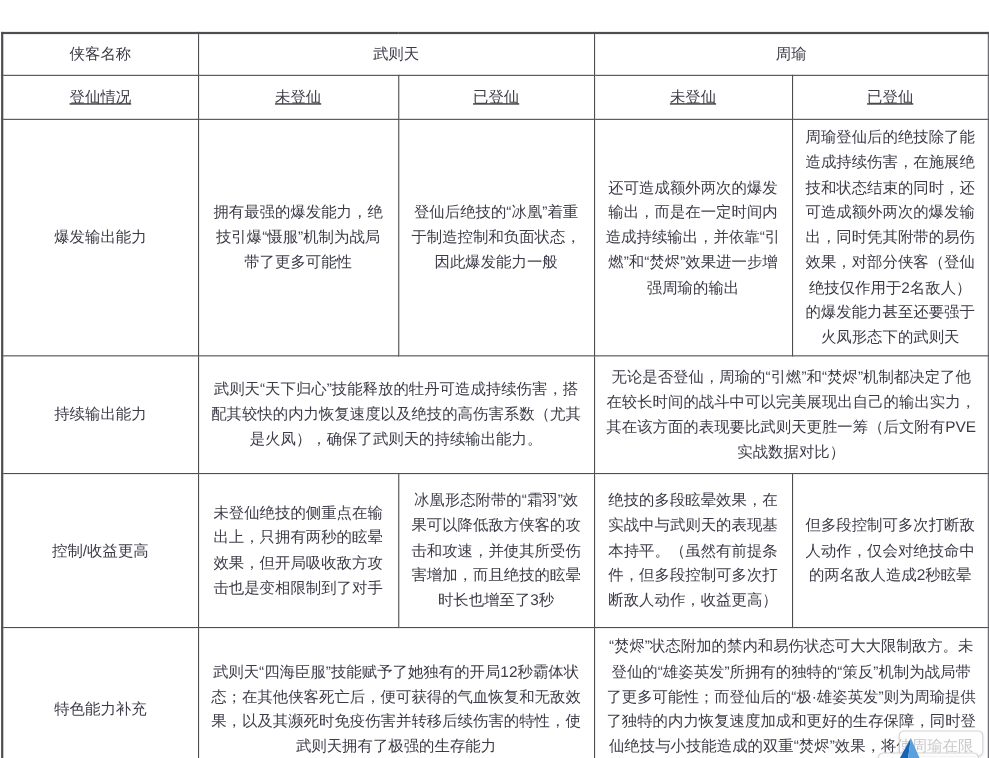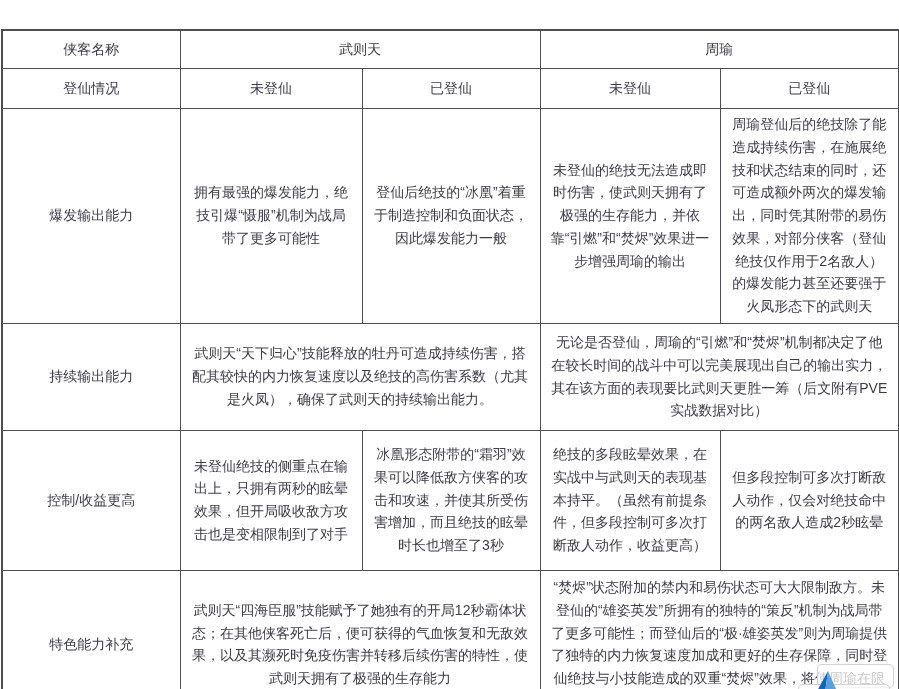--- a/index.html
+++ b/index.html
@@ -30,21 +30,21 @@
     text-align: center;
     vertical-align: middle;
     padding: 4px 10px;
     color: #3c3c48;
     font-size: 14px;
     line-height: 1.62;
     box-sizing: border-box;
     word-break: break-all;
   }
   tr.r-name   { height: 38px; }
-  tr.r-asc    { height: 40px; }
+  tr.r-asc    { height: 40px; text-decoration: underline; }
   tr.r-burst  { height: 215px; }
   tr.r-sustain{ height: 107px; }
   tr.r-control{ height: 140px; }
   tr.r-special{ height: 149px; }
 
   
   .ov-box {
     position: absolute;
     background: rgba(253, 253, 253, 0.72);
     border: 1px solid rgba(205, 205, 205, 0.85);
@@ -86,21 +86,21 @@
         <td>未登仙</td>
         <td>已登仙</td>
         <td>未登仙</td>
         <td>已登仙</td>
       </tr>
 
       <tr class="r-burst">
         <td>爆发输出能力</td>
         <td>拥有最强的爆发能力，绝技引爆“慑服”机制为战局带了更多可能性</td>
         <td>登仙后绝技的“冰凰”着重于制造控制和负面状态，因此爆发能力一般</td>
-        <td>未登仙的绝技无法造成即时伤害，使武则天拥有了极强的生存能力，并依靠“引燃”和“焚烬”效果进一步增强周瑜的输出</td>
+        <td>还可造成额外两次的爆发输出，而是在一定时间内造成持续输出，并依靠“引燃”和“焚烬”效果进一步增强周瑜的输出</td>
         <td>周瑜登仙后的绝技除了能造成持续伤害，在施展绝技和状态结束的同时，还可造成额外两次的爆发输出，同时凭其附带的易伤效果，对部分侠客（登仙绝技仅作用于2名敌人）的爆发能力甚至还要强于火凤形态下的武则天</td>
       </tr>
 
       <tr class="r-sustain">
         <td>持续输出能力</td>
         <td colspan="2">武则天“天下归心”技能释放的牡丹可造成持续伤害，搭配其较快的内力恢复速度以及绝技的高伤害系数（尤其是火凤），确保了武则天的持续输出能力。</td>
         <td colspan="2">无论是否登仙，周瑜的“引燃”和“焚烬”机制都决定了他在较长时间的战斗中可以完美展现出自己的输出实力，其在该方面的表现要比武则天更胜一筹（后文附有PVE实战数据对比）</td>
       </tr>
 
       <tr class="r-control">

